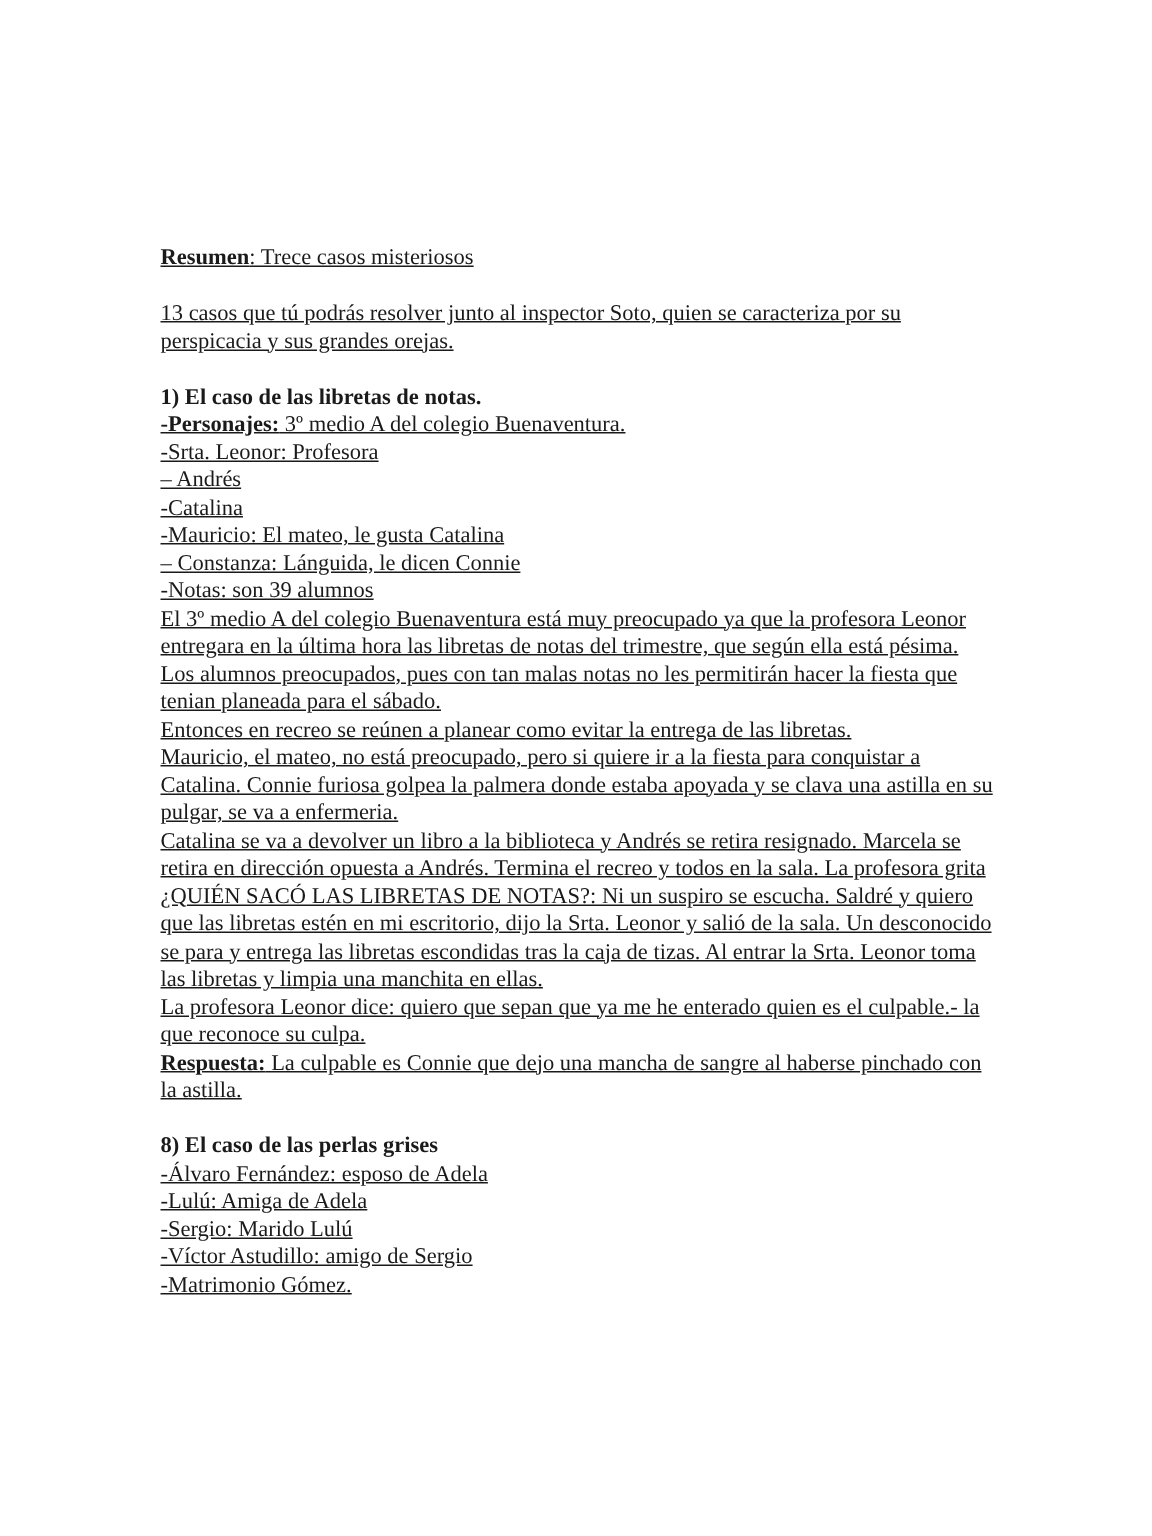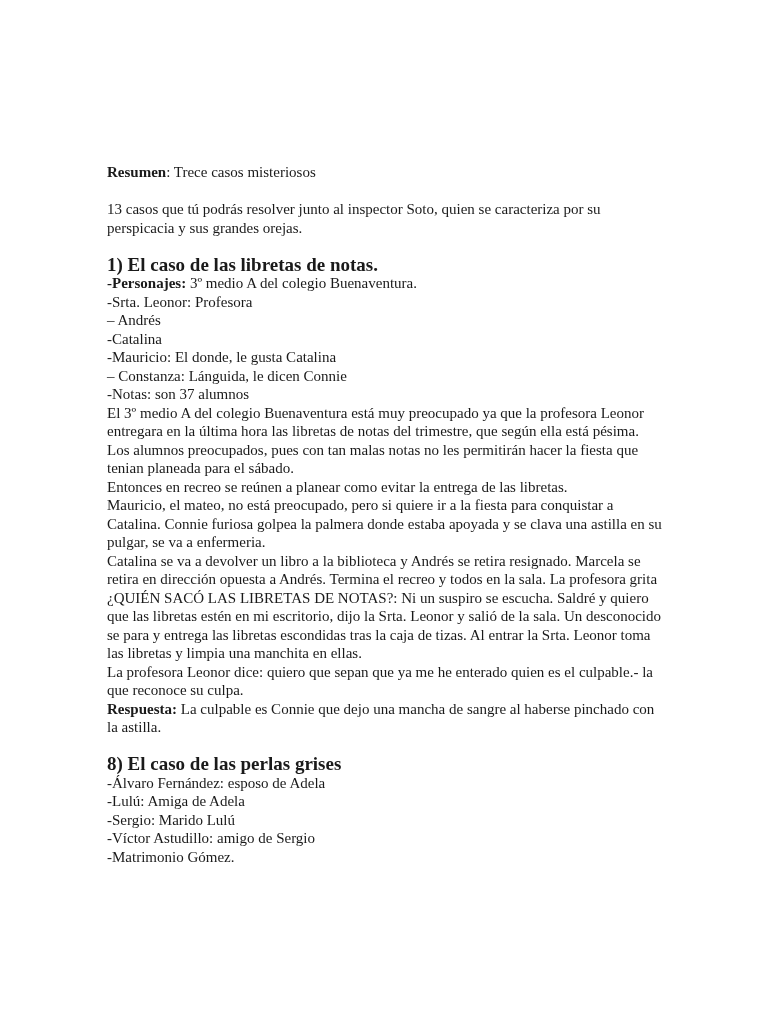--- a/index.html
+++ b/index.html
@@ -20,25 +20,26 @@
     color: #1a1a1a;
   }
   .content {
     position: absolute;
     top: 163px;
     left: 107px;
     width: 556px;
   }
   .line, .para { 
     font-weight: normal;
+    text-decoration: underline;
   }
   .bold { font-weight: bold; }
   .blank-line { height: 18.5px; }
   h2.case-title {
-    font-size: 19px;
+    font-size: 15px;
     line-height: 18.5px;
     font-weight: bold;
   }
 </style>
 </head>
 <body>
 
 <div class="page">
   <div class="content">
 
@@ -50,23 +51,23 @@
 
     <div class="blank-line"></div>
 
     <h2 class="case-title">1) El caso de las libretas de notas.</h2>
 
     <p class="line"><span class="bold">-Personajes:</span><span> 3º medio A del colegio Buenaventura.</span></p>
 
     <p class="line">-Srta. Leonor: Profesora</p>
     <p class="line">– Andrés</p>
     <p class="line">-Catalina</p>
-    <p class="line">-Mauricio: El donde, le gusta Catalina</p>
+    <p class="line">-Mauricio: El mateo, le gusta Catalina</p>
     <p class="line">– Constanza: Lánguida, le dicen Connie</p>
-    <p class="line">-Notas: son 37 alumnos</p>
+    <p class="line">-Notas: son 39 alumnos</p>
 
     <p class="para">El 3º medio A del colegio Buenaventura está muy preocupado ya que la profesora Leonor entregara en la última hora las libretas de notas del trimestre, que según ella está pésima. Los alumnos preocupados, pues con tan malas notas no les permitirán hacer la fiesta que tenian planeada para el sábado.</p>
     <p class="para">Entonces en recreo se reúnen a planear como evitar la entrega de las libretas.</p>
     <p class="para">Mauricio, el mateo, no está preocupado, pero si quiere ir a la fiesta para conquistar a Catalina. Connie furiosa golpea la palmera donde estaba apoyada y se clava una astilla en su pulgar, se va a enfermeria.</p>
     <p class="para">Catalina se va a devolver un libro a la biblioteca y Andrés se retira resignado. Marcela se retira en dirección opuesta a Andrés. Termina el recreo y todos en la sala. La profesora grita ¿QUIÉN SACÓ LAS LIBRETAS DE NOTAS?: Ni un suspiro se escucha. Saldré y quiero que las libretas estén en mi escritorio, dijo la Srta. Leonor y salió de la sala. Un desconocido se para y entrega las libretas escondidas tras la caja de tizas. Al entrar la Srta. Leonor toma las libretas y limpia una manchita en ellas.</p>
     <p class="para">La profesora Leonor dice: quiero que sepan que ya me he enterado quien es el culpable.- la que reconoce su culpa.</p>
 
     <p class="para"><span class="bold">Respuesta:</span><span> La culpable es Connie que dejo una mancha de sangre al haberse pinchado con la astilla.</span></p>
 
     <div class="blank-line"></div>

